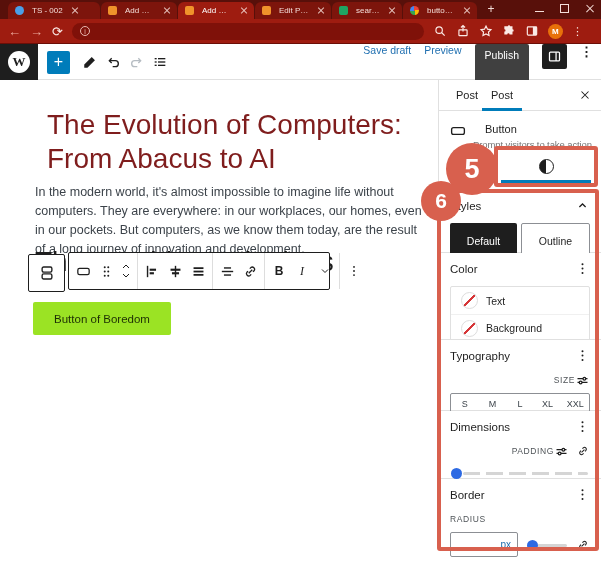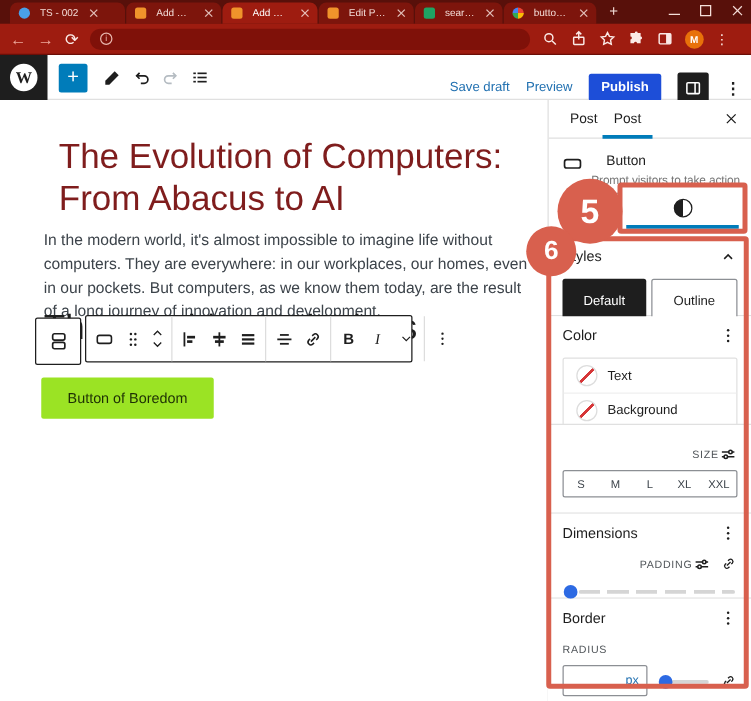--- a/index.html
+++ b/index.html
@@ -49,23 +49,23 @@
   
   .wp-header { position:absolute; left:0; top:44px; width:601px; height:36px; background:#fff; border-bottom:1px solid #e0e0e0; }
   .wp-logo { position:absolute; left:0; top:0; width:38px; height:36px; background:#1e1e1e; display:flex; align-items:center; justify-content:center; }
   .wp-logo-circle { width:22px; height:22px; border-radius:50%; background:#fff; color:#1e1e1e; font-family:"Liberation Serif", serif;
                     font-weight:bold; font-size:13px; display:flex; align-items:center; justify-content:center; }
   .inserter { position:absolute; left:47px; top:7px; width:23px; height:23px; background:#007cba; border-radius:2px; color:#fff;
               font-size:16px; line-height:21px; text-align:center; }
   .hd-ic { position:absolute; top:10px; width:16px; height:16px; color:#1e1e1e; }
   .hd-ic svg { width:16px; height:16px; display:block; }
   .hd-ic.disabled { color:#b5bcc2; }
-  .hd-right { position:absolute; right:8px; top:0; height:52px; display:flex; align-items:center; gap:13px; }
+  .hd-right { position:absolute; right:8px; top:0; height:52px; display:flex; gap:13px; }
   .hd-link { font-size:10.5px; color:#2271b1; }
-  .publish-btn { background:#1d4ed8; color:#fff; font-size:10.5px; padding:5px 10px; border-radius:2px;font-weight:bold; }
+  .publish-btn { background:#404040; color:#fff; font-size:10.5px; padding:5px 10px; border-radius:2px; }
   .panel-toggle { width:25px; height:25px; background:#1e1e1e; border-radius:2px; display:flex; align-items:center; justify-content:center; color:#fff; }
   .panel-toggle svg { width:15px; height:15px; }
   .hd-kebab { color:#1e1e1e; font-size:13px; font-weight:bold; }
 
   
   .canvas { position:absolute; left:0; top:80px; width:438px; height:481px; background:#fff; }
   .post-title { position:absolute; left:35px; top:28px; width:390px; font-size:28px; line-height:34px; font-weight:400; color:#7f1d1d;margin-left:12px; }
   .post-para { position:absolute; left:35px; top:103px; width:394px; font-size:12.5px; line-height:19px; color:#3c434a; }
   .post-h2 { position:absolute; left:35px; top:166px; width:330px; font-size:28px; line-height:32px; font-weight:400; color:#1e1e1e; z-index:1; }
 
@@ -451,20 +451,30 @@
         <span class="color-label">Text</span>
       </div>
       <div class="color-row">
         <span class="swatch"></span>
         <span class="color-label">Background</span>
       </div>
     </div>
   </div>
 
   <div class="sb-section sec-typography">
+    <div class="panel-head">
+      <span class="panel-title">Typography</span>
+      <span class="panel-ic">
+        <svg viewBox="0 0 24 24" fill="currentColor">
+            <circle cx="12" cy="5" r="1.6"></circle>
+            <circle cx="12" cy="12" r="1.6"></circle>
+            <circle cx="12" cy="19" r="1.6"></circle>
+          </svg>
+      </span>
+    </div>
     <div class="subrow">
       <span class="sublabel">SIZE</span>
       <span class="panel-ic">
         <svg viewBox="0 0 24 24" fill="none" stroke="currentColor" stroke-width="2">
             <path d="M4 9h16"></path>
             <circle cx="15" cy="9" r="2.2" fill="#fff"></circle>
             <path d="M4 15h16"></path>
             <circle cx="9" cy="15" r="2.2" fill="#fff"></circle>
           </svg>
       </span>

